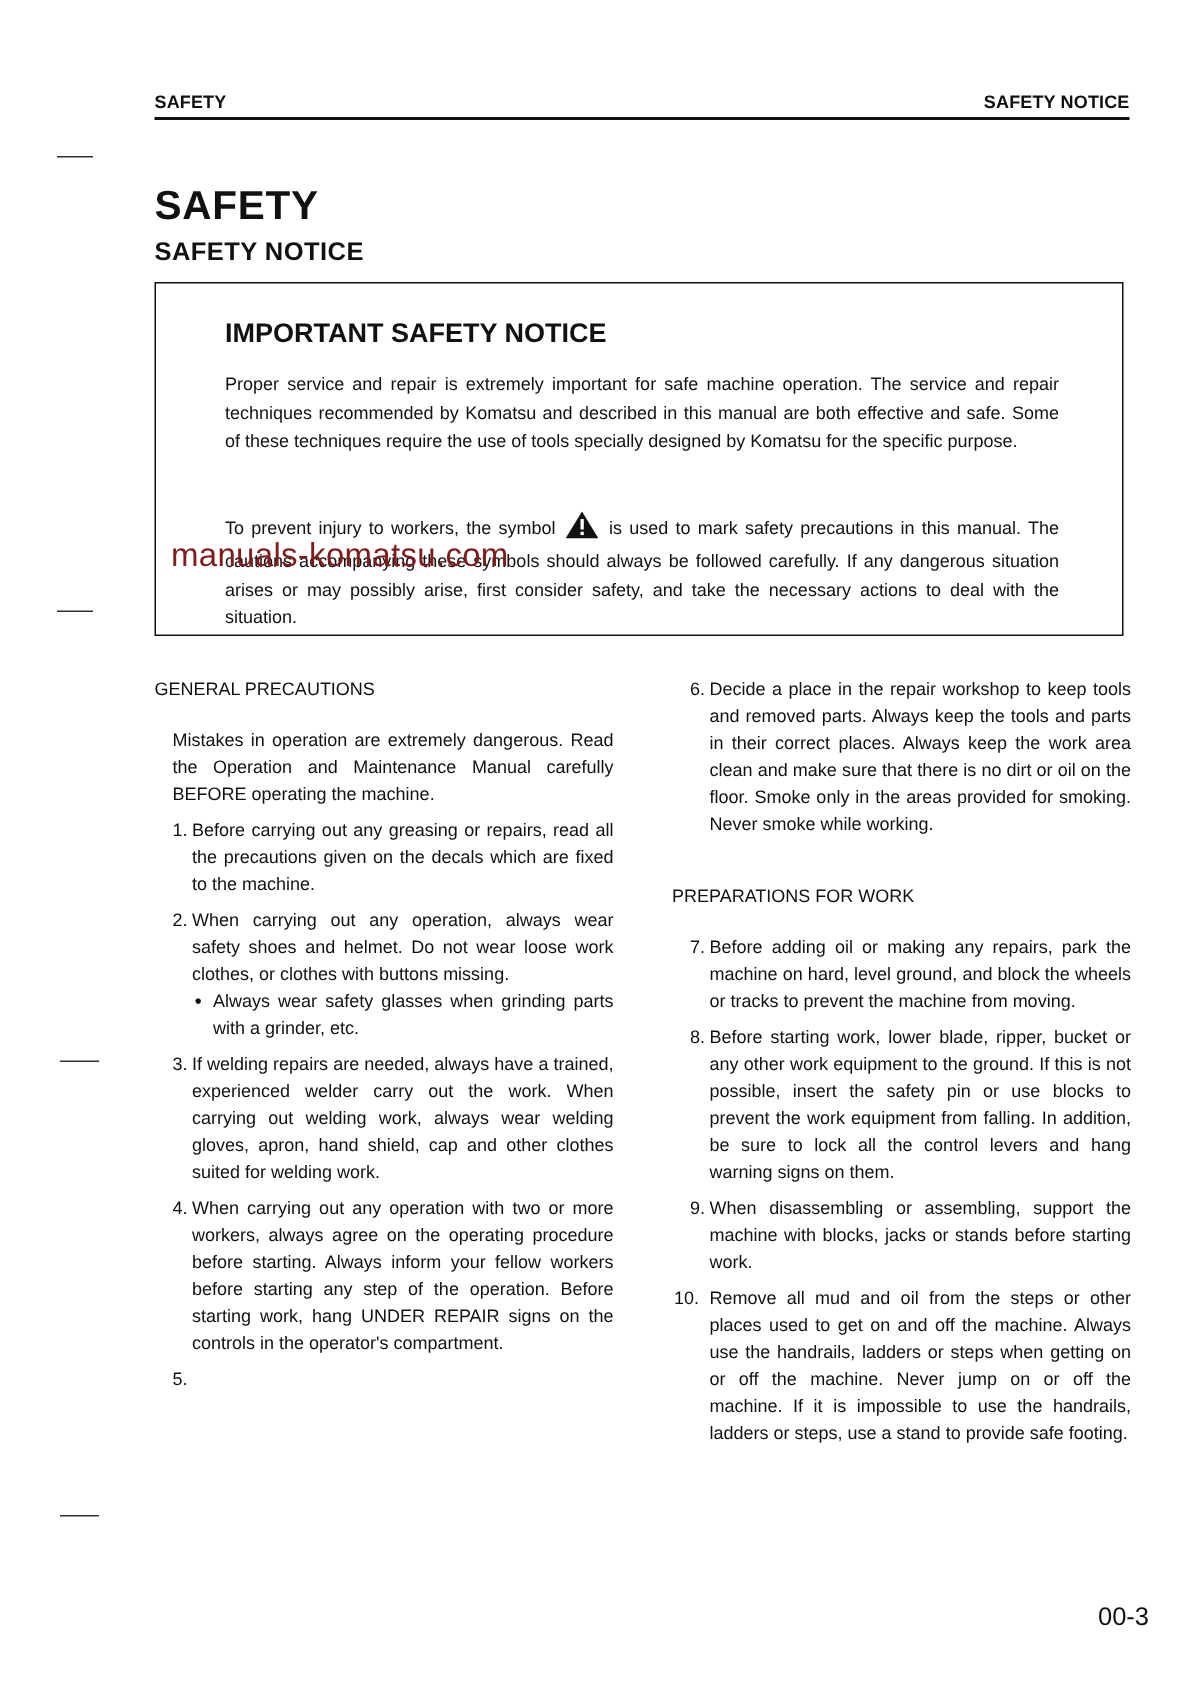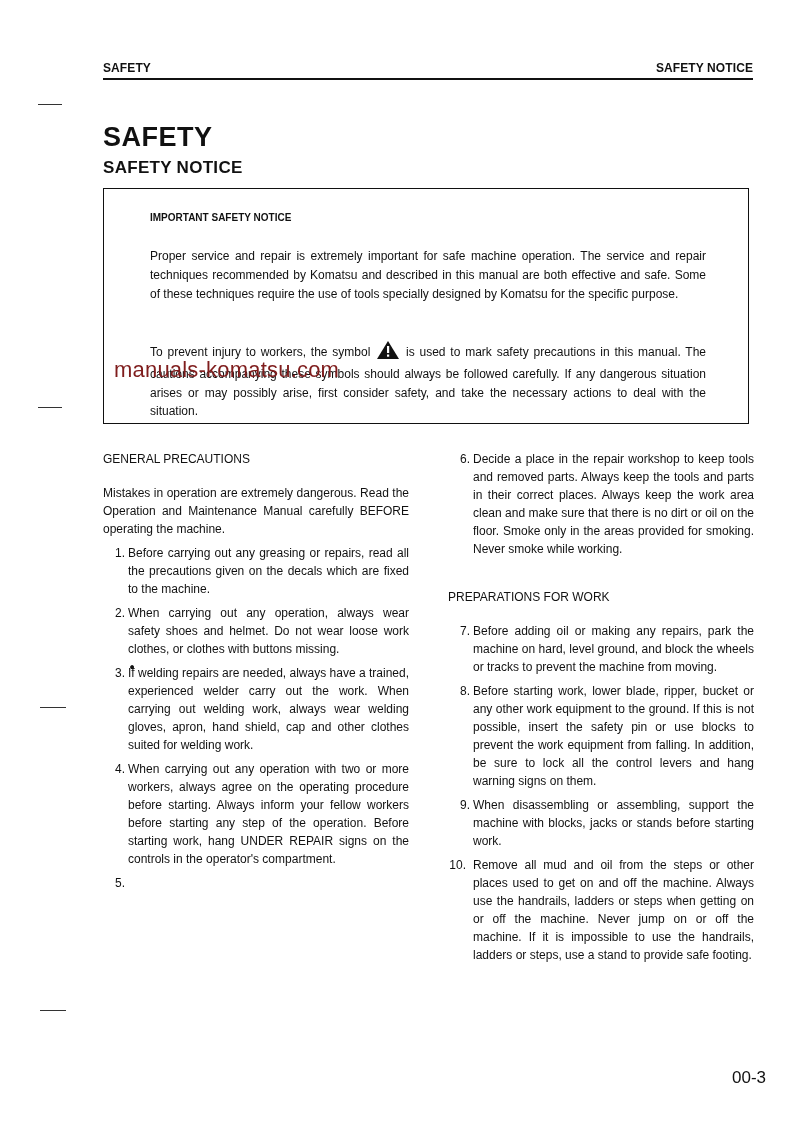--- a/index.html
+++ b/index.html
@@ -25,42 +25,42 @@
       position: absolute; left: 103px; top: 158px;
       font-size: 17px; font-weight: bold; letter-spacing: 0.3px;
     }
 
     .notice-box {
       position: absolute; left: 103px; top: 188px; width: 646px; height: 236px;
       border: 1.5px solid #111; box-sizing: border-box;
     }
     .notice-title {
       position: absolute; left: 46px; top: 23px;
-      font-size: 10px; font-weight: bold;
+      font-size: 18px; font-weight: bold;
     }
     .notice-para {
       position: absolute; left: 46px; width: 556px;
       font-size: 12px; line-height: 18.8px; text-align: justify;
     }
     .notice-para.p1 { top: 58px; }
     .notice-para.p2 { top: 152px; }
     .warn-icon { display: inline-block; vertical-align: -3px; margin: 0 2px; }
 
     .watermark {
       position: absolute; left: 114px; top: 357px;
       font-size: 22px; color: #7f1d1d; letter-spacing: 0.2px;
       font-family: "Liberation Sans", sans-serif;
     }
 
     .col { position: absolute; top: 450px; width: 306px; font-size: 12px; line-height: 18px; }
     .col.left { left: 103px; }
     .col.right { left: 448px; }
 
     .section-head { font-weight: normal; font-size: 12px; margin: 0 0 16px 0; }
-    .intro { text-align: justify; margin: 0 0 6px 0; }
+    .intro { text-align: justify; margin: 0 0 6px 12px; }
 
     .item { position: relative; padding-left: 25px; text-align: justify; margin-bottom: 6px; }
     .item .num { position: absolute; left: 0; top: 0; width: 22px; text-align: right; }
     .item.wide .num { left: -4px; }
     .bullets { margin: 0; padding: 0; list-style: none; }
     .bullets li { position: relative; padding-left: 14px; text-align: justify; }
     .bullets li .dot { position: absolute; left: 2px; top: 0; font-weight: bold; }
 
     .gap-head { margin-top: 30px; }
 
@@ -108,21 +108,21 @@
 
   <div class="item">
     <span class="num">1.</span>
     <span>Before carrying out any greasing or repairs, read all the precautions given on the decals which are fixed to the machine.</span>
   </div>
   <div class="item">
     <span class="num">2.</span>
     <span>When carrying out any operation, always wear safety shoes and helmet. Do not wear loose work clothes, or clothes with buttons missing.</span>
     <ul class="bullets">
       <li><span class="dot">•</span></li>
-      <li><span class="dot">•</span></li>
+      <li><span class="dot">•</span><span>Always wear safety glasses when grinding parts with a grinder, etc.</span></li>
     </ul>
   </div>
   <div class="item">
     <span class="num">3.</span>
     <span>If welding repairs are needed, always have a trained, experienced welder carry out the work. When carrying out welding work, always wear welding gloves, apron, hand shield, cap and other clothes suited for welding work.</span>
   </div>
   <div class="item">
     <span class="num">4.</span>
     <span>When carrying out any operation with two or more workers, always agree on the operating procedure before starting. Always inform your fellow workers before starting any step of the operation. Before starting work, hang UNDER REPAIR signs on the controls in the operator's compartment.</span>
   </div>

